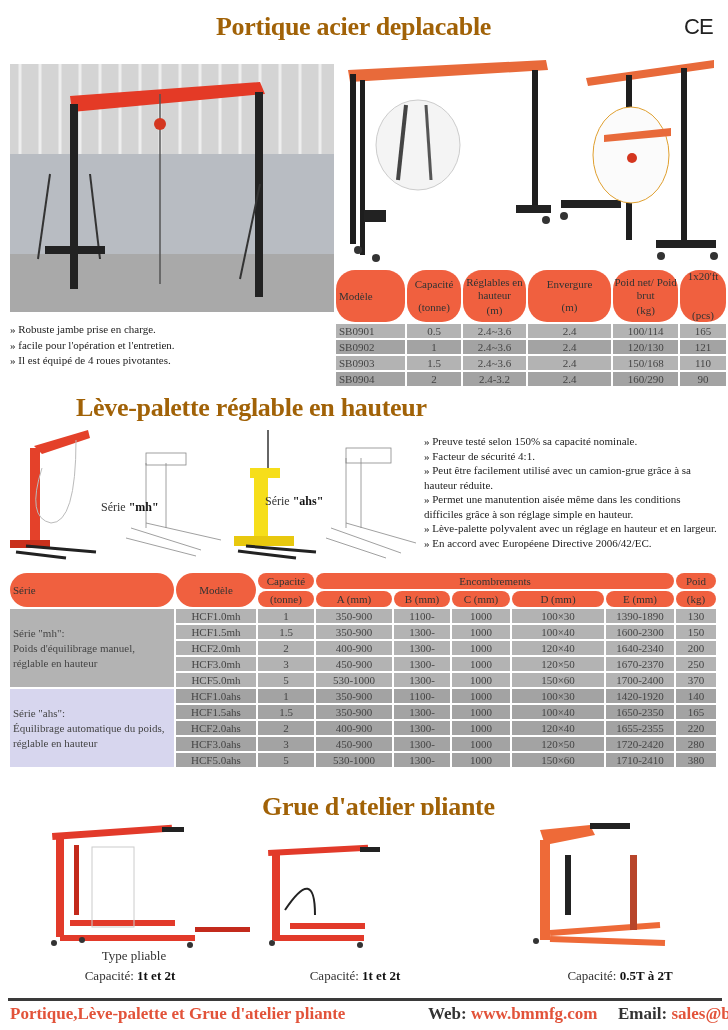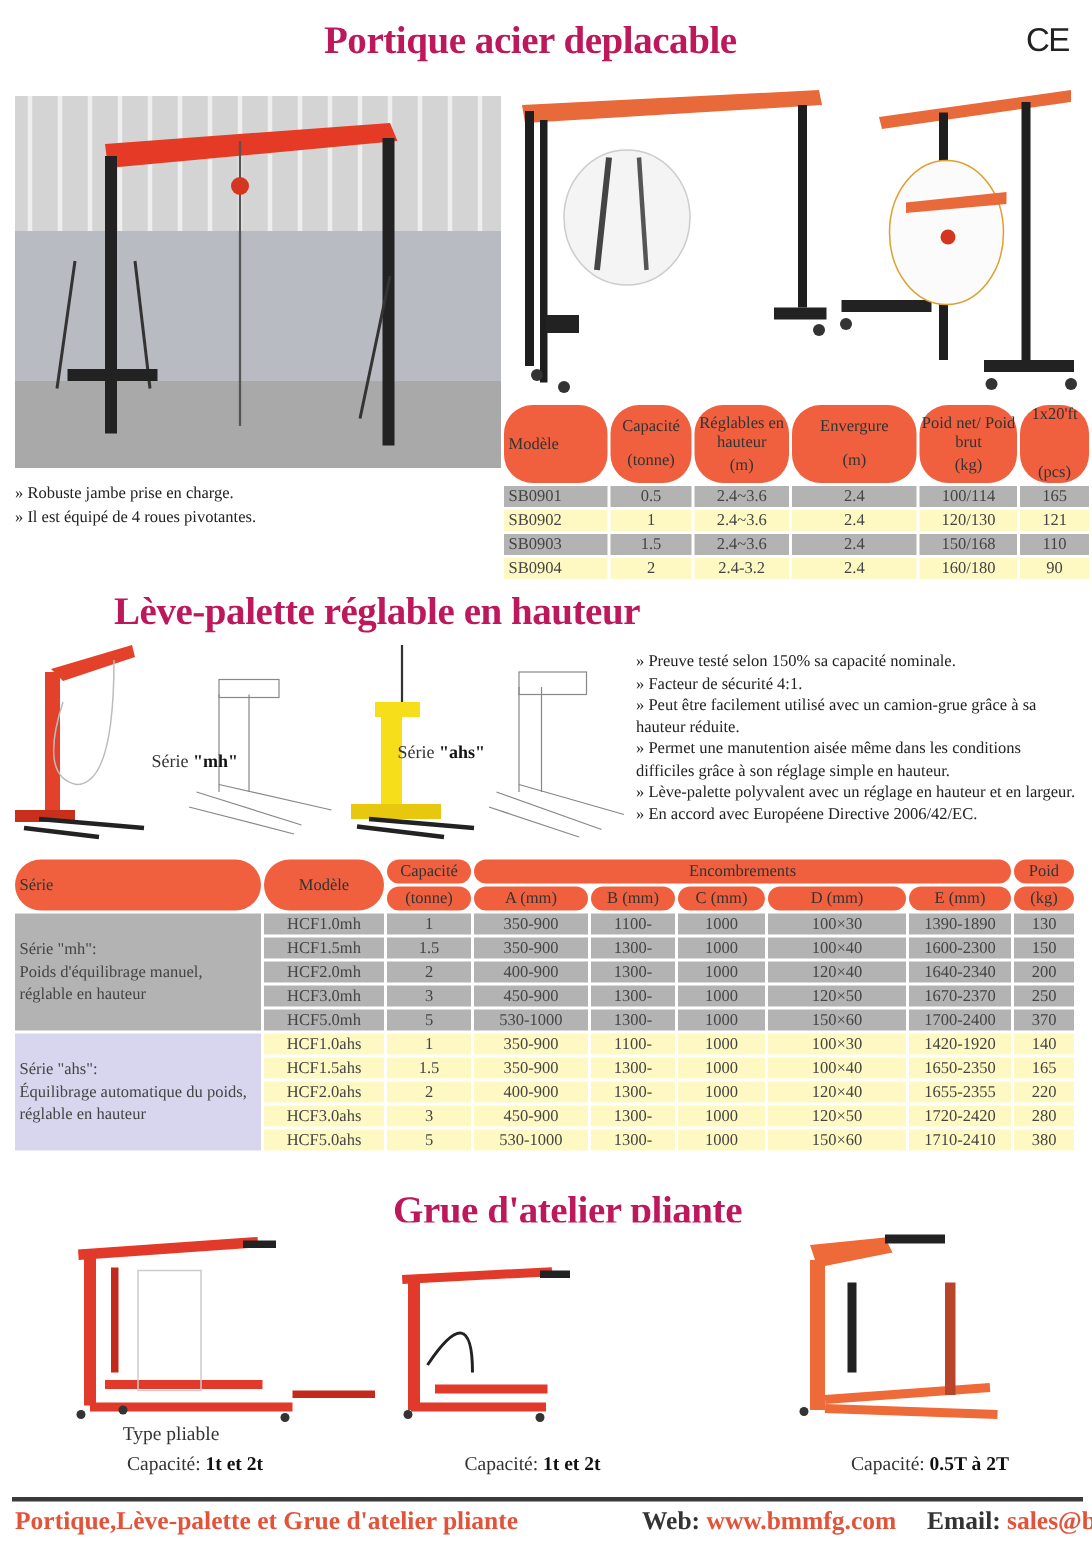--- a/index.html
+++ b/index.html
@@ -1,32 +1,32 @@
 <!DOCTYPE html>
 <html><head>
 <meta charset="utf-8">
 <style>
   * { box-sizing: border-box; margin: 0; padding: 0; }
   html, body { width: 728px; height: 1030px; background: #ffffff; overflow: hidden; }
   body { position: relative; font-family: "DejaVu Serif", "Liberation Serif", serif; color: #333; }
   .abs { position: absolute; }
   .title {
-    font-family: "Liberation Serif", serif; font-weight: bold; color: #be185d;
+    font-family: "Liberation Serif", serif; font-weight: bold; color: #a16207;
     font-size: 26px; letter-spacing: -0.3px; white-space: nowrap;
   }
   .ce { font-family: "Liberation Sans", sans-serif; font-size: 22px; color: #222; letter-spacing: -1px; }
   .photo { background: #fff; overflow: hidden; }
   .bullets { font-family: "Liberation Serif", serif; font-size: 11px; line-height: 15.5px; color: #222; }
   .bullets div { white-space: nowrap; }
   .bullets2 { font-family: "Liberation Serif", serif; font-size: 11px; line-height: 14.5px; color: #222; }
   table { border-collapse: separate; border-spacing: 2px; font-family: "Liberation Serif", serif; font-size: 11px; color: #444; }
   th { background: #f0603f; font-weight: normal; color: #333; text-align: center; line-height: 13px; border-radius: 19px; }
   td { text-align: center; line-height: 14px; padding: 0 2px; }
   tr.g td { background: #b3b3b3; }
-  tr.l td { background: #fef9c3; }
+  tr.l td { background: #a3a3a3; }
   td.left, th.left { text-align: left; padding-left: 3px; }
   .footer-bar { background: #3a3a3a; height: 3px; }
   .footer { font-family: "Liberation Serif", serif; font-size: 17px; }
   .red { color: #e2533a; }
   .caption { font-family: "Liberation Serif", serif; font-size: 13px; color: #333; text-align: center; white-space: nowrap; }
   .caption b { color: #111; }
   svg { display: block; }
 </style>
 </head>
 <body>
@@ -153,29 +153,30 @@
           <td>2.4~3.6</td>
           <td>2.4</td>
           <td>150/168</td>
           <td>110</td>
     </tr>
     <tr class="l">
       <td class="left">SB0904</td>
           <td>2</td>
           <td>2.4-3.2</td>
           <td>2.4</td>
-          <td>160/180</td>
+          <td>160/290</td>
           <td>90</td>
     </tr>
   </tbody>
     </table>
 </div>
 
 <div class="abs bullets" style="left:10px; top:322px; width:320px;">
   <div>» Robuste jambe prise en charge.</div>
+  <div>» facile pour l'opération et l'entretien.</div>
   <div>» Il est équipé de 4 roues pivotantes.</div>
 </div>
 
 <div class="abs title" style="left:76px; top:393px;">Lève-palette réglable en hauteur</div>
 
 <div class="abs photo" style="left:6px; top:428px; width:414px; height:132px;">
   <svg width="414" height="132" viewBox="0 0 414 132">
     <polygon points="28,18 82,2 84,10 36,26" fill="#e4412a"></polygon>
     <rect x="24" y="20" width="10" height="100" fill="#e4412a"></rect>
     <path d="M36,40 Q20,90 45,95 Q70,95 70,12" fill="none" stroke="#bbb" stroke-width="1"></path>
@@ -396,21 +397,21 @@
     <rect x="550" y="8" width="40" height="6" fill="#222"></rect>
     <rect x="500" y="25" width="10" height="100" fill="#ee6a38"></rect>
     <rect x="525" y="40" width="6" height="60" fill="#222"></rect>
     <line x1="510" y1="118" x2="620" y2="110" stroke="#ee6a38" stroke-width="6"></line>
     <line x1="510" y1="124" x2="625" y2="128" stroke="#ee6a38" stroke-width="6"></line>
     <rect x="590" y="40" width="7" height="75" fill="#b8452a"></rect>
     <circle cx="496" cy="126" r="3" fill="#333"></circle>
   </svg>
 </div>
 
-<div class="abs caption" style="left:64px; top:948px; width:100px;">Type pliable</div>
+<div class="abs caption" style="left:84px; top:948px; width:100px;">Type pliable</div>
 <div class="abs caption" style="left:70px; top:968px; width:120px;">
   <span>Capacité: </span><b>1t et 2t</b>
 </div>
 <div class="abs caption" style="left:290px; top:968px; width:130px;">
   <span>Capacité: </span><b>1t et 2t</b>
 </div>
 <div class="abs caption" style="left:550px; top:968px; width:140px;">
   <span>Capacité: </span><b>0.5T à 2T</b>
 </div>
 

